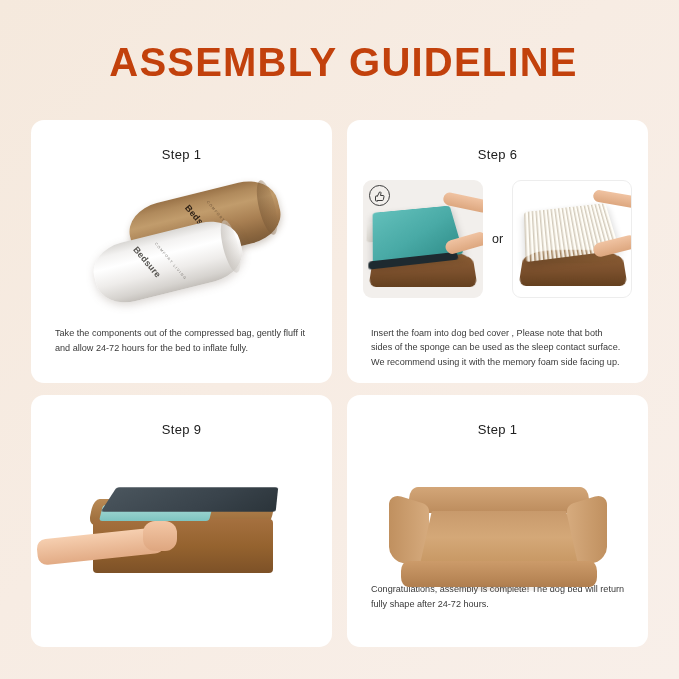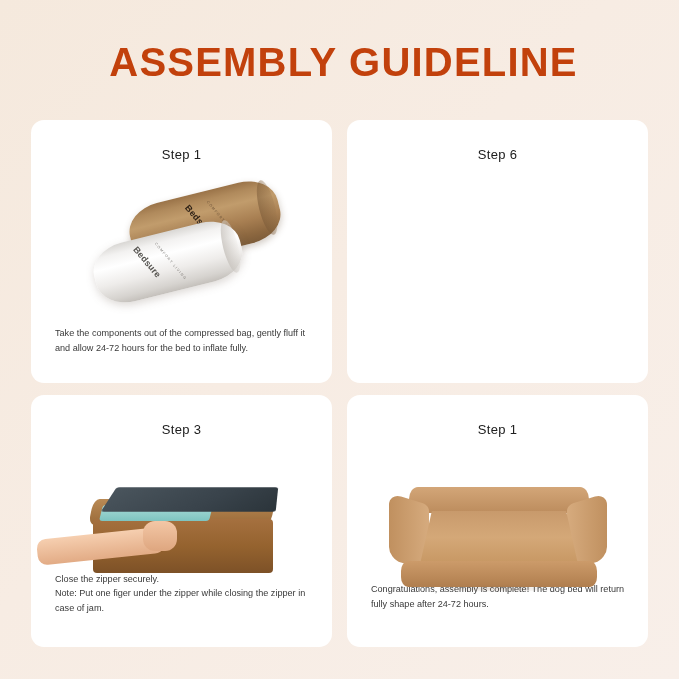--- a/index.html
+++ b/index.html
@@ -386,39 +386,71 @@
         </div>
       </div>
     </div>
 
     <div class="caption">Take the components out of the compressed bag, gently fluff it and allow 24-72 hours for the bed to inflate fully.</div>
   </div>
 
   <div class="card card-2">
     <div class="step-heading">Step 6</div>
 
-
+    <div class="art">
+      <div class="panels">
+
+        <div class="panel panel-left">
+          <div class="thumb-badge">
+            <svg width="12" height="12" viewBox="0 0 24 24" fill="none" stroke="#3b3b3b" stroke-width="2" stroke-linecap="round" stroke-linejoin="round">
+              <path d="M7 22h-3a1 1 0 0 1-1-1v-8a1 1 0 0 1 1-1h3"></path>
+              <path d="M7 12l4-8a2 2 0 0 1 3 2l-1 5h5a2 2 0 0 1 2 2.3l-1.3 6A2 2 0 0 1 16.7 21H7"></path>
+            </svg>
+          </div>
+
+          <div class="bed-base ribs">
+            <div class="bed-base-top ribs"></div>
+          </div>
+          <div class="foam-white-liner"></div>
+          <div class="foam-teal"></div>
+          <div class="hand" style="right:-6px; top:16px; width:46px; height:13px; transform:rotate(12deg);"></div>
+          <div class="hand" style="right:-4px; top:56px; width:42px; height:14px; transform:rotate(-16deg);"></div>
+        </div>
+
+        <div class="or-sep">or</div>
+
+        <div class="panel panel-right">
+          <div class="bed-base ribs">
+            <div class="bed-base-top ribs"></div>
+          </div>
+          <div class="foam-egg"></div>
+          <div class="hand" style="right:-8px; top:12px; width:46px; height:12px; transform:rotate(10deg);"></div>
+          <div class="hand" style="right:-6px; top:58px; width:44px; height:14px; transform:rotate(-14deg);"></div>
+        </div>
+
+      </div>
+    </div>
+
+    <div class="caption">Insert the foam into dog bed cover , Please note that both sides of the sponge can be used as the sleep contact surface. We recommend using it with the memory foam side facing up.</div>
   </div>
 
   <div class="card card-3">
-    <div class="step-heading">Step 3</div>
+    <div class="step-heading">Step 9</div>
 
     <div class="art">
       <div class="s3">
         <div class="s3-teal"></div>
         <div class="s3-bed-top ribs"></div>
         <div class="s3-cover"></div>
         <div class="s3-bed ribs"></div>
         <div class="s3-arm"></div>
         <div class="s3-fist"></div>
       </div>
     </div>
 
-    <div class="caption">Close the zipper securely.
-Note:  Put one figer under the zipper while closing the zipper in case of jam.</div>
   </div>
 
   <div class="card card-4">
     <div class="step-heading">Step 1</div>
 
     <div class="art">
       <div class="s4">
         <div class="s4-bed">
           <div class="s4-back ribs"></div>
           <div class="s4-sideL ribs-h"></div>

